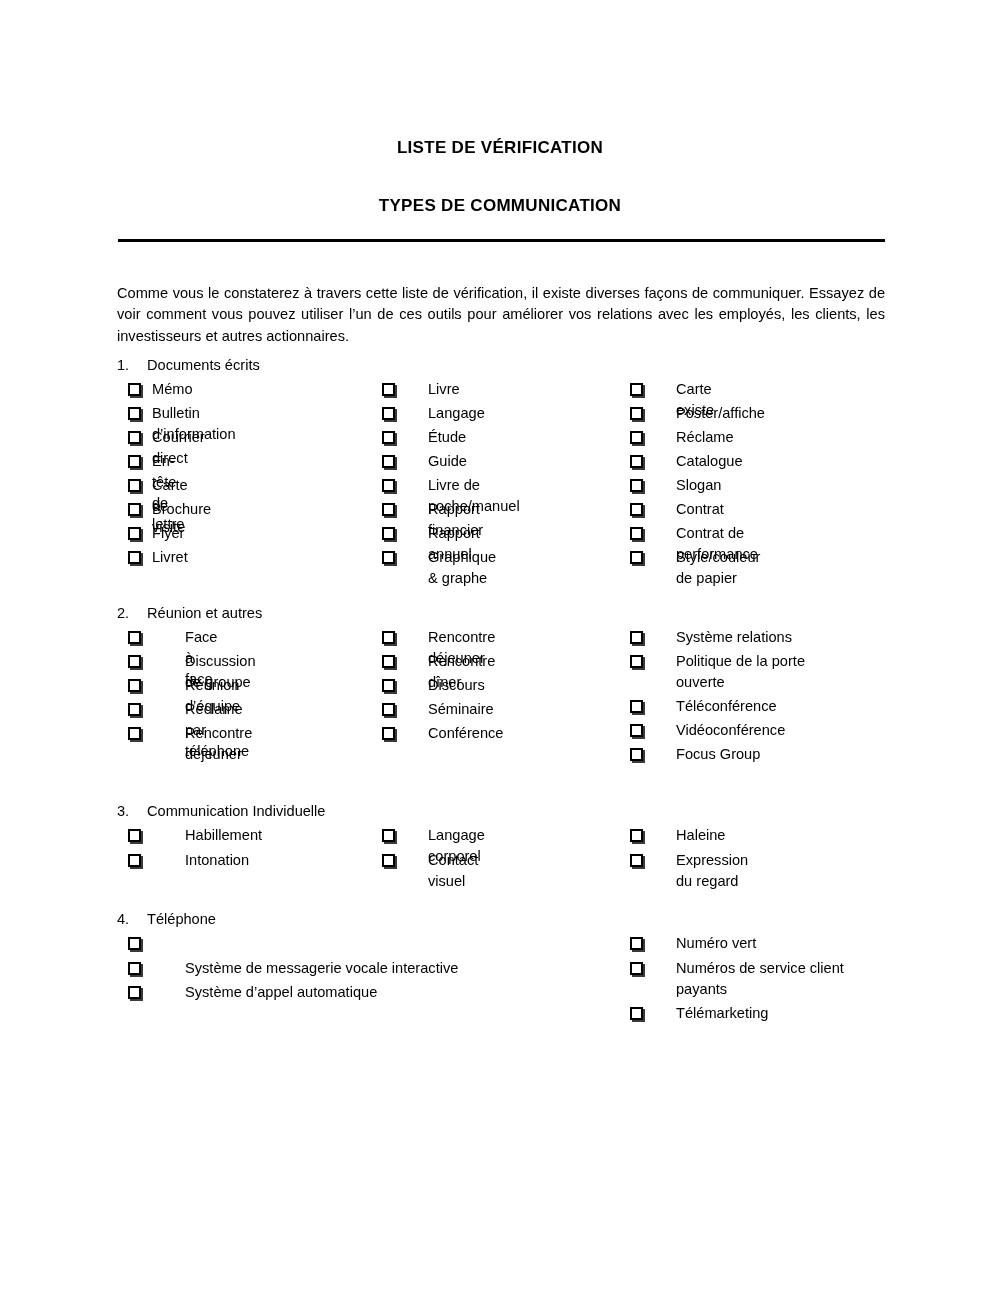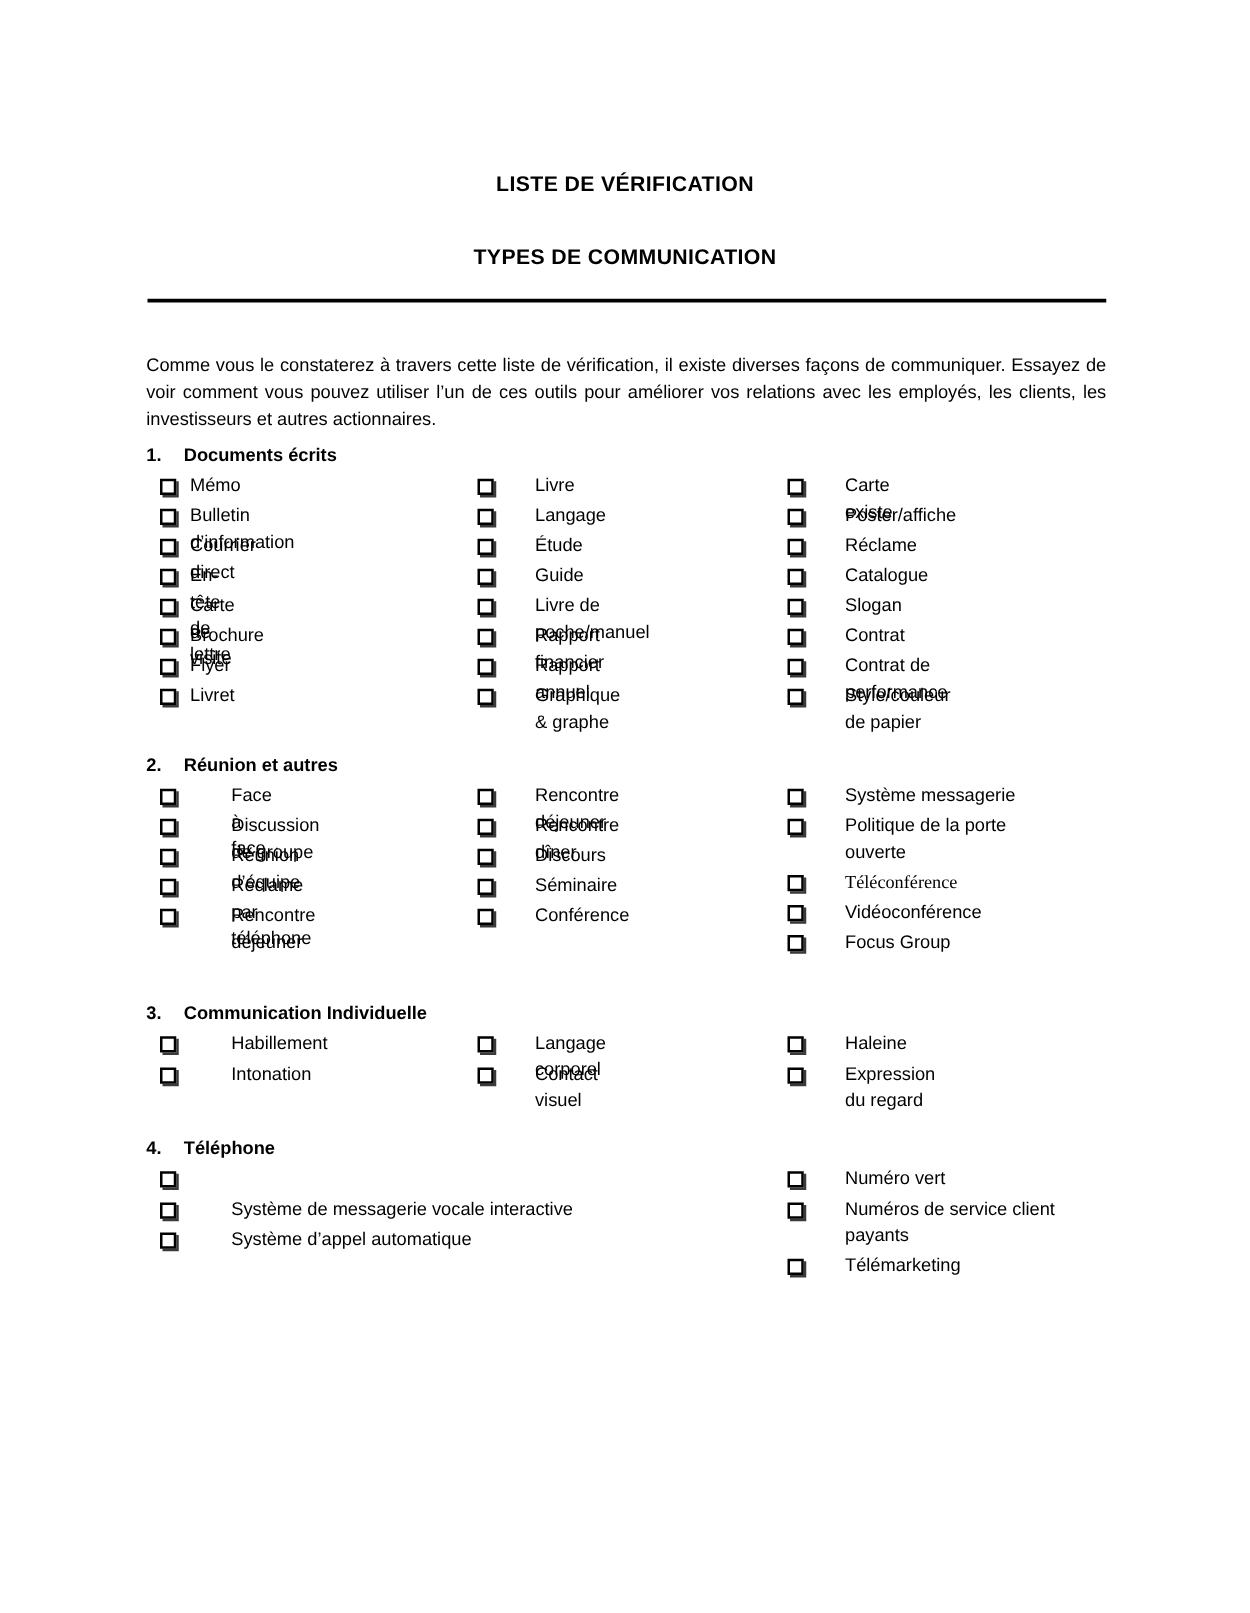--- a/index.html
+++ b/index.html
@@ -71,21 +71,21 @@
   .section {
     position: absolute;
     left: 0;
     width: 1000px;
   }
   .section-heading {
     position: absolute;
     left: 117px;
     top: 0;
     font-size: 14.6px;
-    font-weight: bold;
+    font-weight: normal;
     white-space: nowrap;
   }
   .section-heading .num {
     display: inline-block;
     width: 30px;
   }
 
   .cols {
     position: absolute;
     left: 0;
@@ -298,27 +298,27 @@
               <span class="item-label">Séminaire</span>
             </div>
             <div class="item" style="position: absolute; top: 96px;">
               <span class="checkbox"></span>
               <span class="item-label">Conférence</span>
             </div>
           </div>
           <div class="col col-3 indent-md wrap-2">
             <div class="item" style="position: absolute; top: 0px;">
               <span class="checkbox"></span>
-              <span class="item-label">Système messagerie</span>
+              <span class="item-label">Système relations</span>
             </div>
             <div class="item" style="position: absolute; top: 24px;">
               <span class="checkbox"></span>
               <span class="item-label">Politique de la porte ouverte</span>
             </div>
-            <div class="item" style="position: absolute; top: 69px; font-family: Liberation Serif, serif;">
+            <div class="item" style="position: absolute; top: 69px;">
               <span class="checkbox"></span>
               <span class="item-label">Téléconférence</span>
             </div>
             <div class="item" style="position: absolute; top: 93px;">
               <span class="checkbox"></span>
               <span class="item-label">Vidéoconférence</span>
             </div>
             <div class="item" style="position: absolute; top: 117px;">
               <span class="checkbox"></span>
               <span class="item-label">Focus Group</span>

